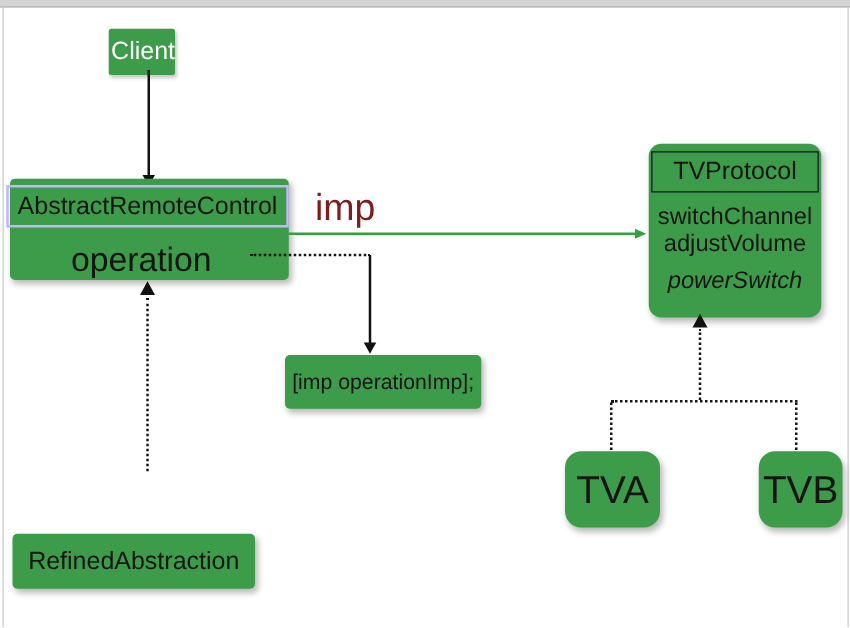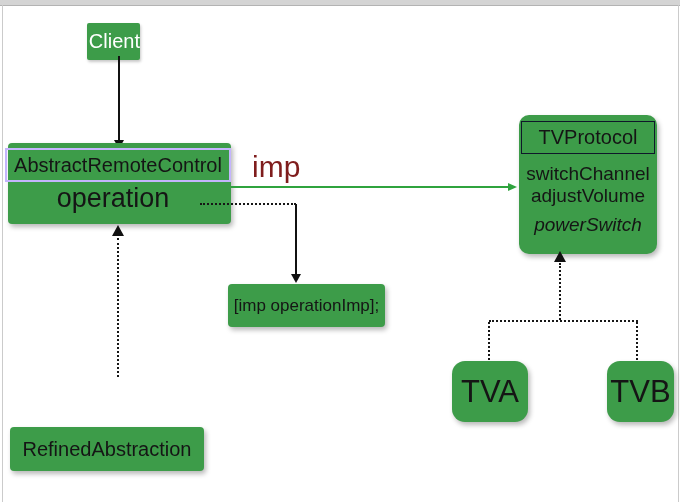--- a/index.html
+++ b/index.html
@@ -42,21 +42,21 @@
   }
   .abstract{left:8px;top:143px;width:223px;height:81px;}
   .abstract-title{
     position:absolute;left:5px;top:148px;width:226px;height:34px;
     border:2px solid #c4b5fd;box-sizing:border-box;
     display:flex;align-items:center;justify-content:center;
     font-size:20px;color:#151515;
   }
   .operation-label{
     position:absolute;left:8px;top:183px;width:210px;height:41px;
-    display:flex;align-items:flex-start;justify-content:center;
+    display:flex;align-items:flex-end;justify-content:center;
     font-size:27px;color:#151515;
   }
   .imp-label{
     position:absolute;left:252px;top:150px;
     font-size:30px;color:#7f1d1d;
   }
   .tvprotocol{left:519px;top:115px;width:138px;height:139px;border-radius:10px;
     flex-direction:column;justify-content:flex-start;}
   .tvp-title{
     position:absolute;left:521px;top:121px;width:134px;height:33px;

